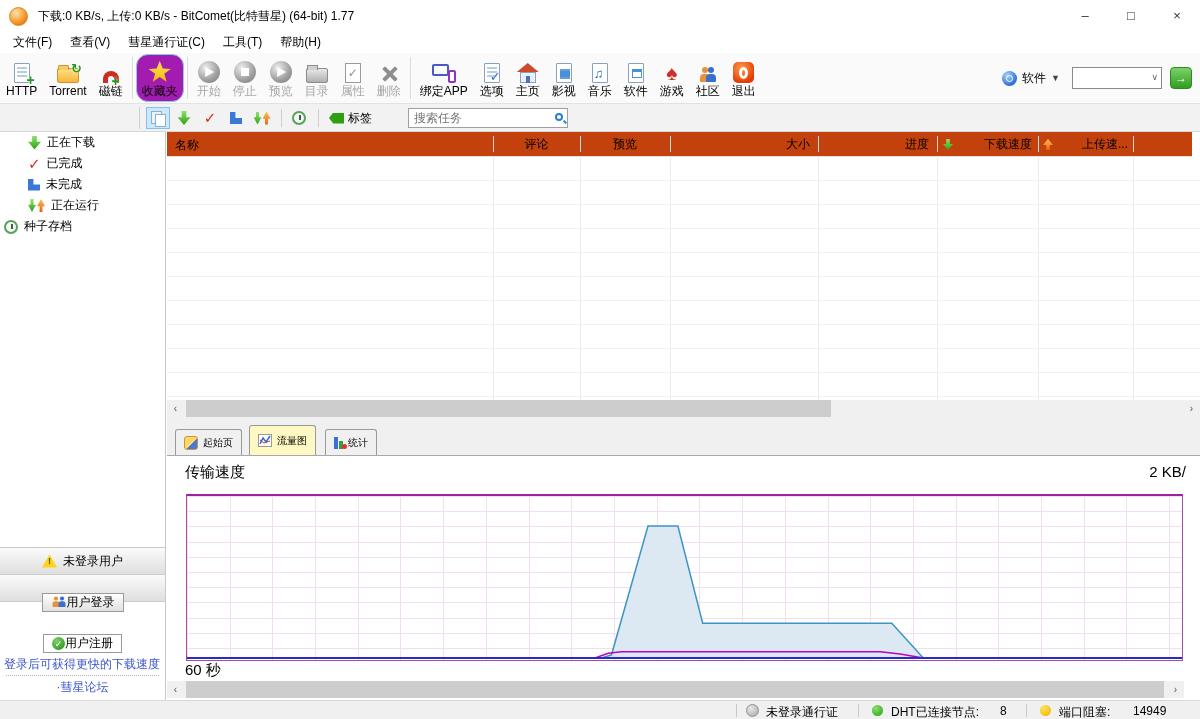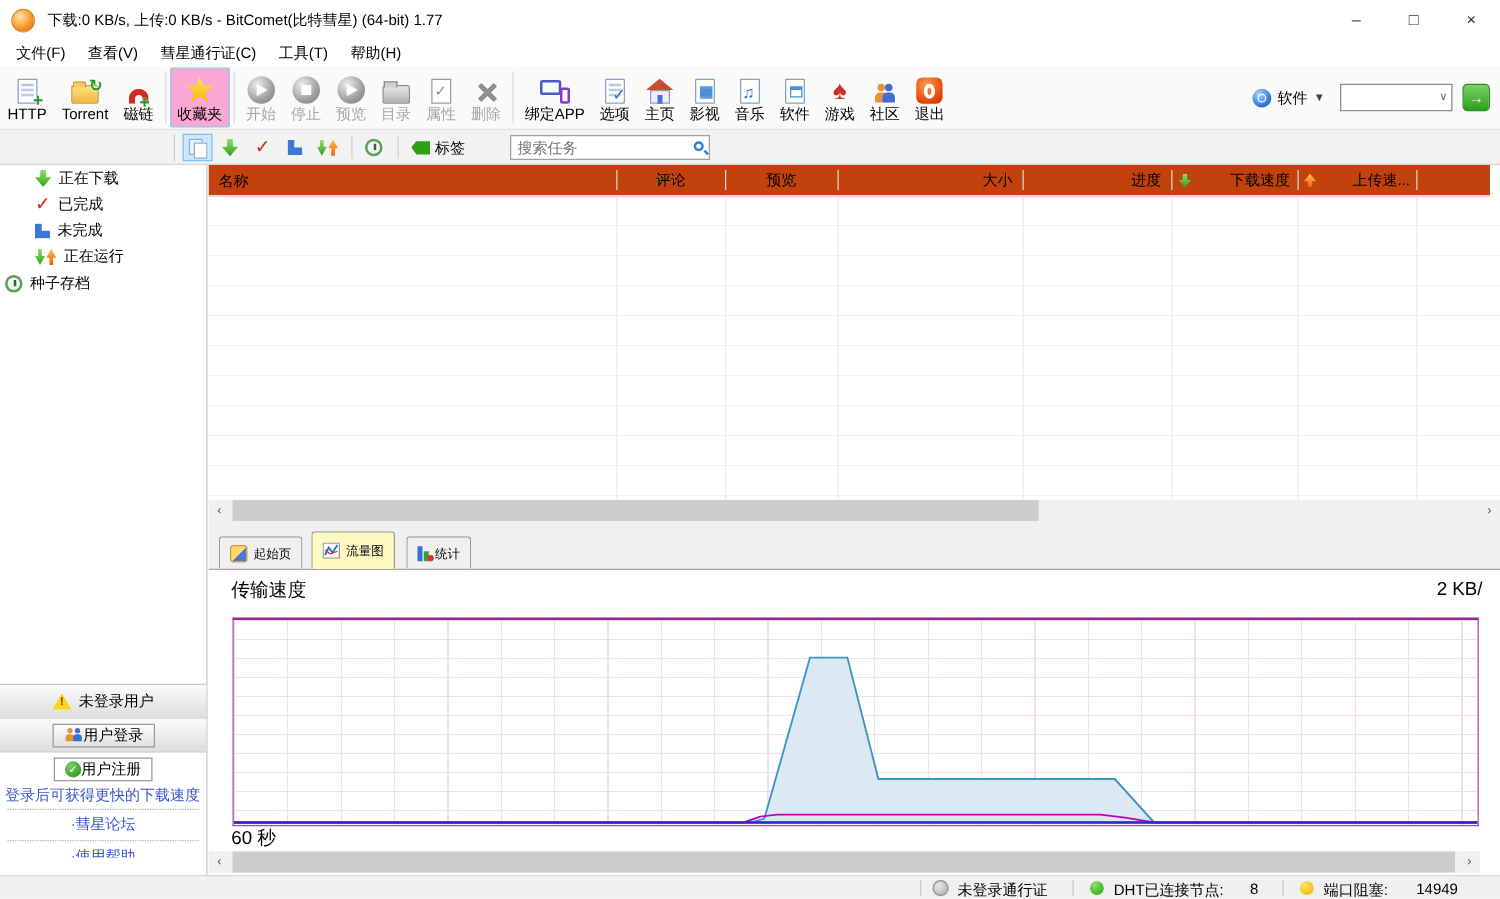--- a/index.html
+++ b/index.html
@@ -16,21 +16,21 @@
 
   
   .menubar { position:absolute; left:0; top:32px; width:1200px; height:21px; background:#fff; display:flex; align-items:center; padding-left:4px; }
   .menu-item { padding:3px 9px; font-size:12px; }
 
   
   .toolbar { position:absolute; left:0; top:53px; width:1200px; height:51px; background:#fafafa; border-bottom:1px solid #e2e2e2; display:flex; align-items:center; }
   .tb { display:flex; flex-direction:column; align-items:center; justify-content:center; height:48px; padding:0 5px; border:1px solid transparent; }
   .tb .lbl { margin-top:2px; font-size:12px; line-height:12px; white-space:nowrap; }
   .tb.disabled .lbl { color:#a6a6a6; }
-  .tb.selected { background:#f9a8d4; border:1px solid #8ec7f0; border-radius:2px; }
+  .tb.selected { background:#a21caf; border:1px solid #8ec7f0; border-radius:12px; }
   .ticon { height:24px; display:flex; align-items:flex-end; justify-content:center; position:relative; }
   .vsep { width:1px; height:42px; background:#dcdcdc; margin:0 3px; }
   .tb-right { position:absolute; right:8px; top:0; height:50px; display:flex; align-items:center; gap:8px; }
   .engine-sel { display:flex; align-items:center; gap:5px; padding:2px 4px; }
   .caret { font-size:9px; color:#444; }
   .combo { width:90px; height:22px; background:#fff; border:1px solid #8a8a8a; position:relative; }
   .combo .chev { position:absolute; right:3px; top:4px; font-size:9px; color:#666; }
   .go-btn { width:22px; height:22px; border-radius:4px; background:linear-gradient(#7ed06a,#2f9e1f); border:1px solid #2a8a1c; color:#fff; display:flex; align-items:center; justify-content:center; font-weight:bold; }
 
   
@@ -106,21 +106,21 @@
   .rss-ic::after { content:""; position:absolute; left:2px; bottom:2px; width:7px; height:7px; border:1.5px solid #fff; border-left:none; border-bottom:none; border-radius:0 9px 0 0; }
 
   
   .sidebar { position:absolute; left:0; top:132px; width:166px; height:568px; background:#fff; border-right:1px solid #c8c8c8; }
   .titem { height:21px; display:flex; align-items:center; gap:6px; font-size:12px; padding-left:4px; }
   .titem.child { padding-left:28px; }
   .loginblock { position:absolute; left:0; top:415px; width:165px; height:153px; border-top:1px solid #c8c8c8; }
   .gbar { height:27px; background:linear-gradient(#fbfbfb,#dedede); border-bottom:1px solid #cccccc; display:flex; align-items:center; justify-content:center; gap:6px; }
   .warn { width:15px; height:13px; background:#ffd21e; clip-path:polygon(50% 0,100% 100%,0 100%); position:relative; }
   .warn::after { content:"!"; position:absolute; left:6px; top:1px; font-size:9px; font-weight:bold; color:#6b5200; }
-  .sbtn { border:1px solid #9a9a9a; background:linear-gradient(#ffffff,#e0e0e0); padding:1px 8px; display:flex; align-items:center; gap:0; font-size:12px; height:19px; }
+  .sbtn { border:1px solid #9a9a9a; background:linear-gradient(#ffffff,#e0e0e0); padding:1px 8px; display:flex; align-items:center; gap:0; font-size:12px; height:19px;margin-top:28px; }
   .regrow { display:flex; justify-content:center; margin-top:4px; }
   .ckc { width:13px; height:13px; border-radius:50%; background:radial-gradient(circle at 35% 30%,#7ed06a,#1f8a12); color:#fff; font-size:9px; display:flex; align-items:center; justify-content:center; font-weight:bold; }
   .promo { margin-top:4px; color:#3a55c8; text-align:center; line-height:14px; width:156px; margin-left:4px; }
   .dotsep { border-top:1px dotted #b0b0b0; margin:4px 6px 0 6px; }
   .bluelink { color:#3a55c8; text-align:center; margin-top:3px; }
   .cliplink { height:9px; overflow:hidden; margin-top:4px; }
 
   
   .mainpane { position:absolute; left:167px; top:132px; width:1033px; height:568px; background:#fff; }
   .thead { position:absolute; left:0; top:0; width:1025px; height:25px; border-bottom:1px solid #e0e0e0; background:#c2410c; }

